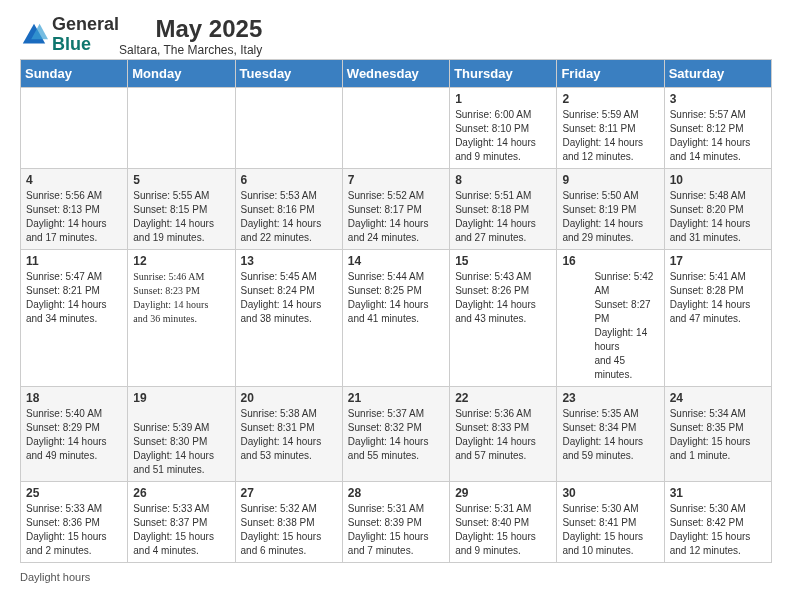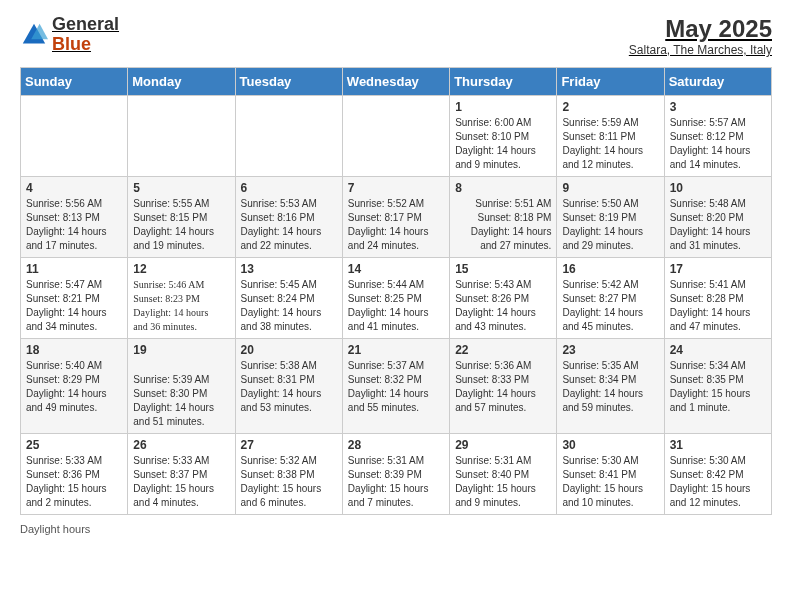--- a/index.html
+++ b/index.html
@@ -8,43 +8,42 @@
       background: #fff;
       width: 792px;
       min-height: 612px;
     }
     .page {
       width: 792px;
       padding: 15px 20px;
     }
     .header-row {
       display: flex;
-      justify-content: space-between;
+      justify-content: flex-start;
       align-items: flex-start;
-      margin-bottom: 10px;
-      text-decoration: underline;
+      margin-bottom: 2px;
     }
     .logo {
       display: flex;
       align-items: center;
     }
     .logo-text {
       display: flex;
       flex-direction: column;
       line-height: 1.1;
     }
     .logo-general {
       font-size: 18px;
       font-weight: bold;
       color: #333;
     }
     .logo-blue {
       font-size: 18px;
       font-weight: bold;
-      color: #c2410c;
+      color: #0f766e;
     }
     .logo-icon {
       width: 28px;
       height: 28px;
       margin-right: 4px;
     }
     .title-block {
       text-align: right;
     }
     .month-title {
@@ -188,21 +187,21 @@
           </td>
           <td>
             <span class="day-num">7</span>
             <div class="day-info" style="white-space: pre-line;">Sunrise: 5:52 AM
 Sunset: 8:17 PM
 Daylight: 14 hours
 and 24 minutes.</div>
           </td>
           <td>
             <span class="day-num">8</span>
-            <div class="day-info" style="white-space: pre-line; text-align: right;">Sunrise: 5:51 AM
+            <div class="day-info" style="white-space: pre-line;">Sunrise: 5:51 AM
 Sunset: 8:18 PM
 Daylight: 14 hours
 and 27 minutes.</div>
           </td>
           <td>
             <span class="day-num">9</span>
             <div class="day-info" style="white-space: pre-line;">Sunrise: 5:50 AM
 Sunset: 8:19 PM
 Daylight: 14 hours
 and 29 minutes.</div>
@@ -246,21 +245,21 @@
           </td>
           <td>
             <span class="day-num">15</span>
             <div class="day-info" style="white-space: pre-line;">Sunrise: 5:43 AM
 Sunset: 8:26 PM
 Daylight: 14 hours
 and 43 minutes.</div>
           </td>
           <td>
             <span class="day-num">16</span>
-            <div class="day-info" style="white-space: pre-line;">Sunrise: 5:42 AM
+            <div class="day-info" style="white-space: pre-line; margin-left: 32px;">Sunrise: 5:42 AM
 Sunset: 8:27 PM
 Daylight: 14 hours
 and 45 minutes.</div>
           </td>
           <td>
             <span class="day-num">17</span>
             <div class="day-info" style="white-space: pre-line;">Sunrise: 5:41 AM
 Sunset: 8:28 PM
 Daylight: 14 hours
 and 47 minutes.</div>

